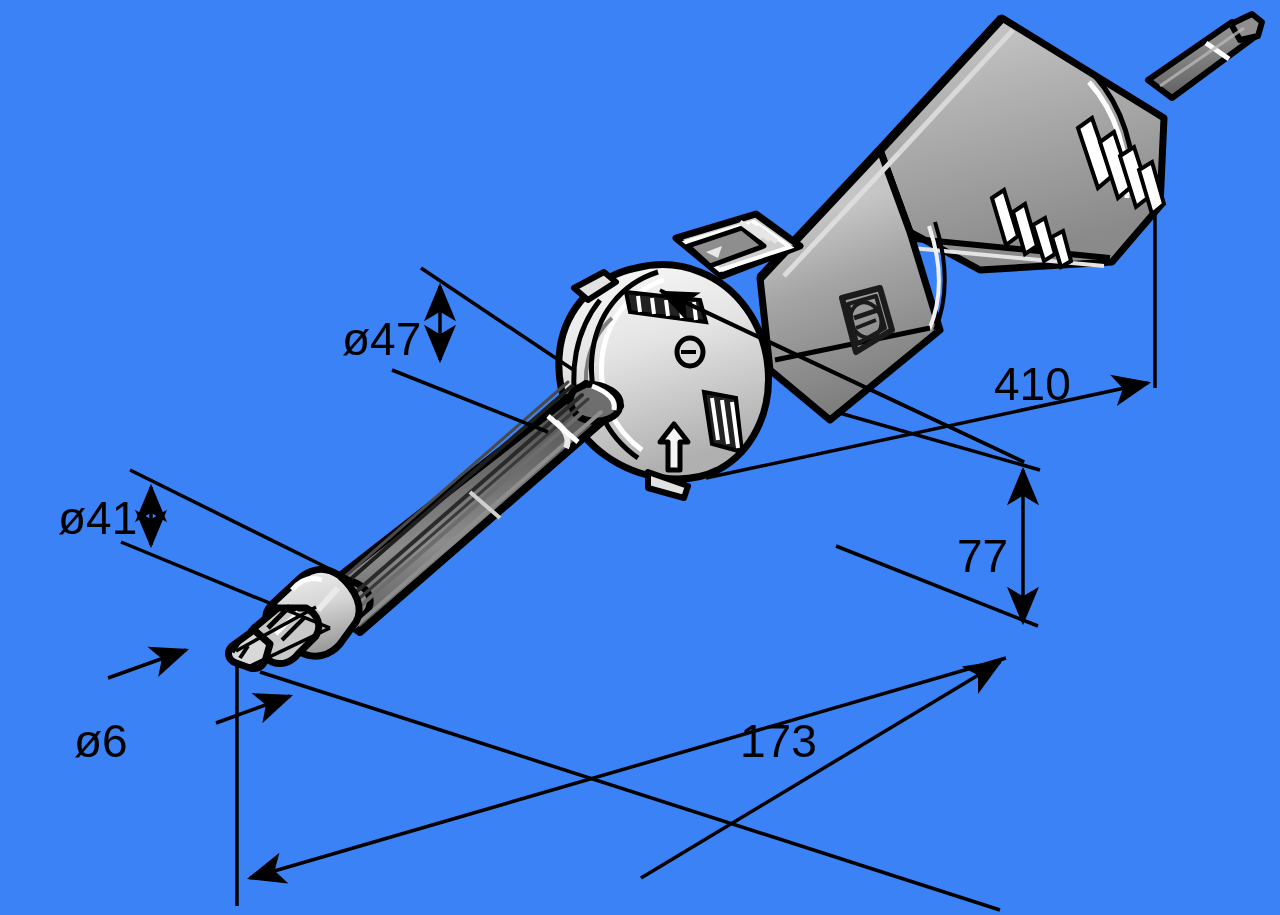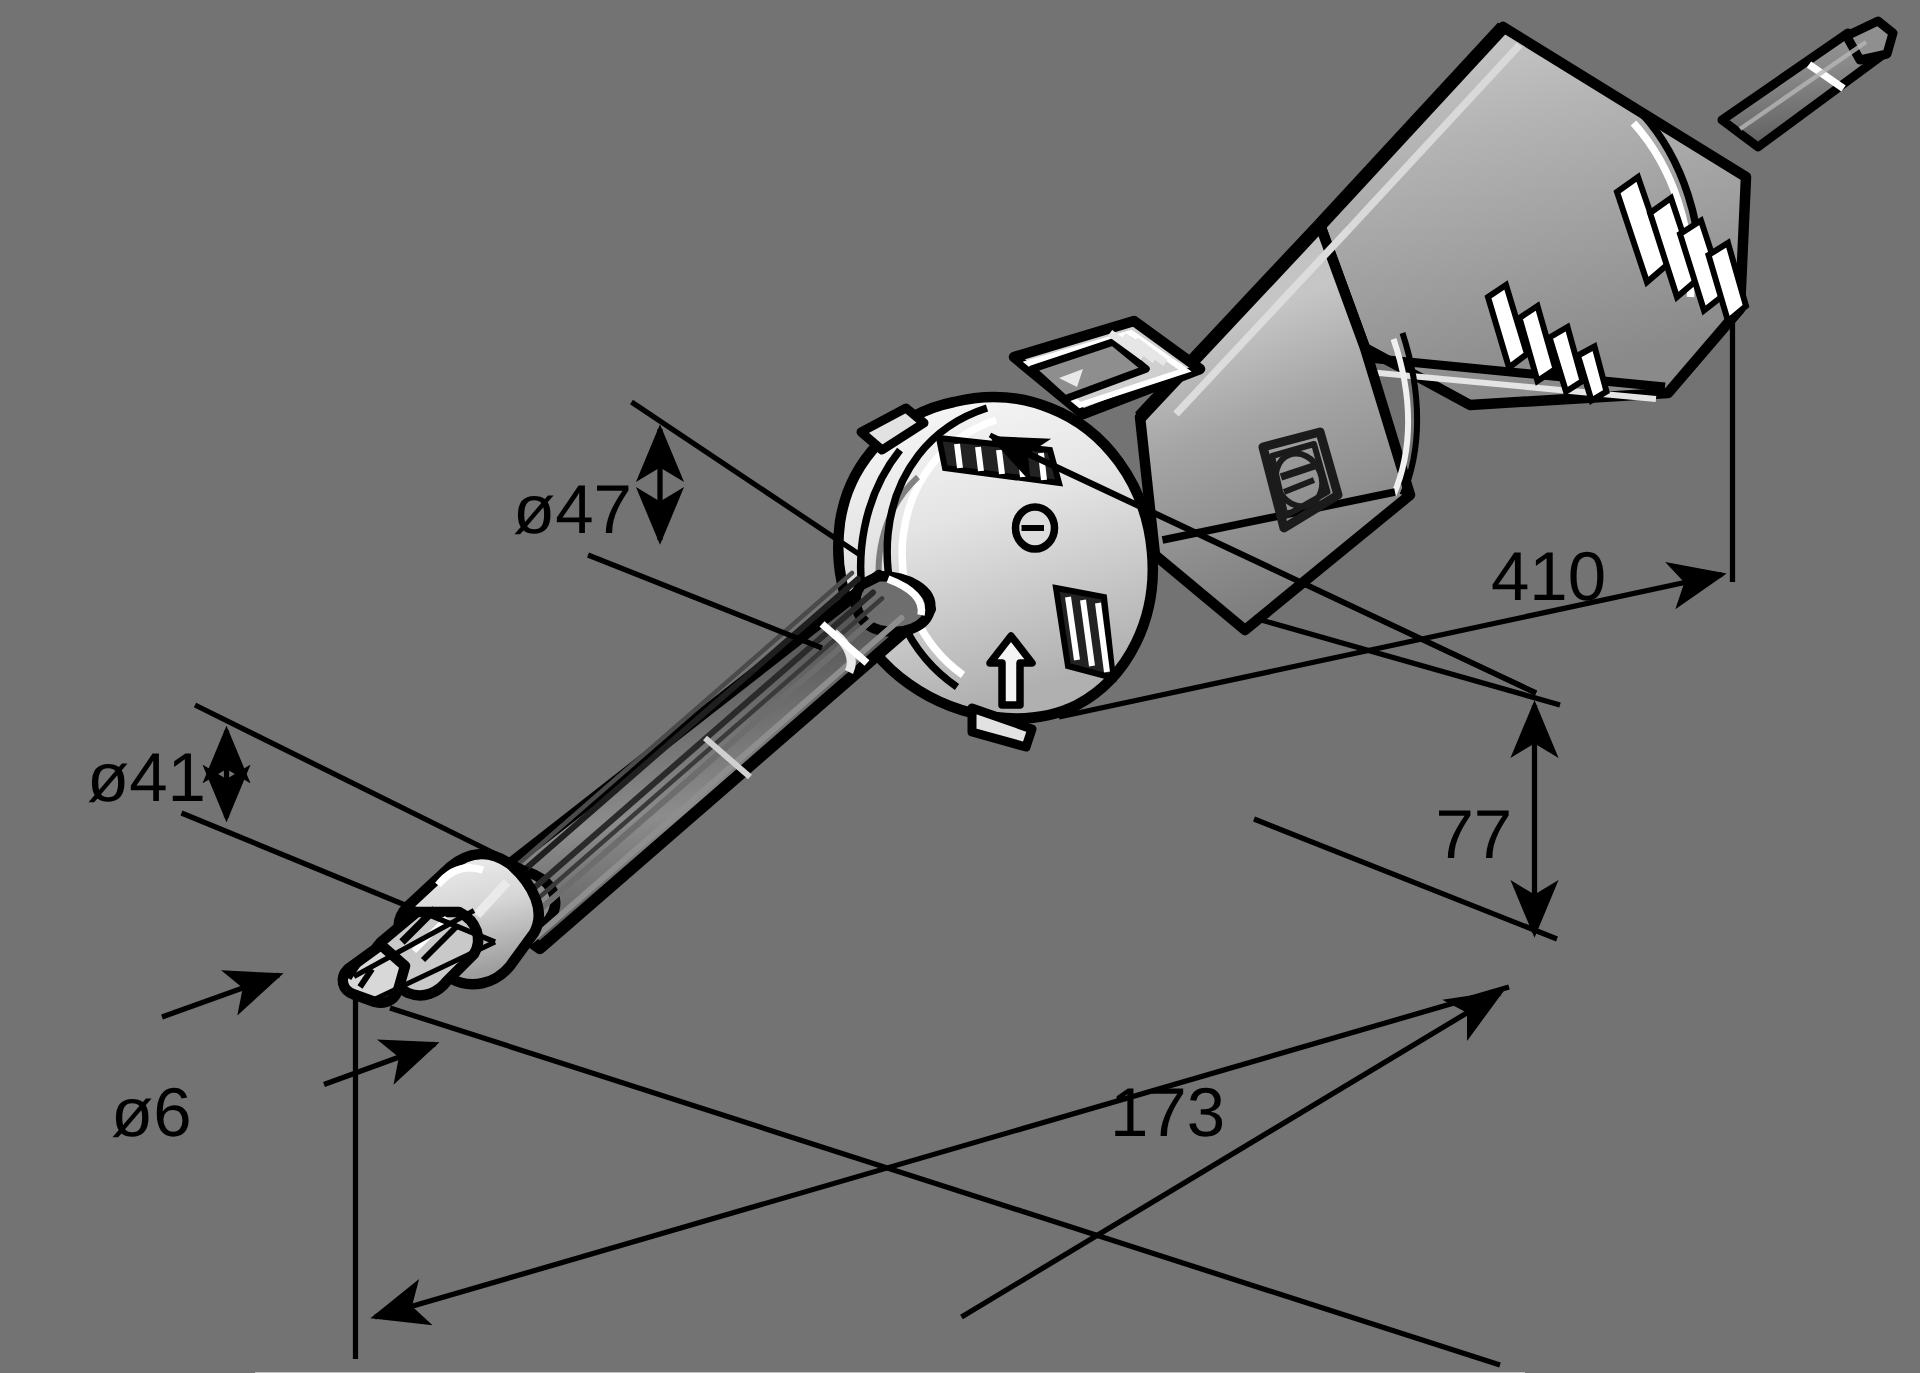--- a/index.html
+++ b/index.html
@@ -1,19 +1,19 @@
 <!DOCTYPE html>
 <html><head>
 <meta charset="utf-8">
 <title>FEIN Straight Grinder Dimensioned Drawing</title>
 <style>
   html,body{margin:0;padding:0;background:#ffffff;}
   body{width:1280px;height:915px;overflow:hidden;
        font-family:"Liberation Sans","DejaVu Sans",sans-serif;}
-  #stage{position:relative;width:1280px;height:915px;background:#737373;}
+  #stage{position:relative;width:1280px;height:915px;background:#3b82f6;}
   #stage svg{position:absolute;left:0;top:0;}
   .dimtext{font-family:"Liberation Sans","DejaVu Sans",sans-serif;
            font-size:46px;fill:#000;font-weight:400;}
 </style>
 </head>
 <body>
 
 <div id="stage">
 <svg width="1280" height="915" viewBox="0 0 1280 915">
 

